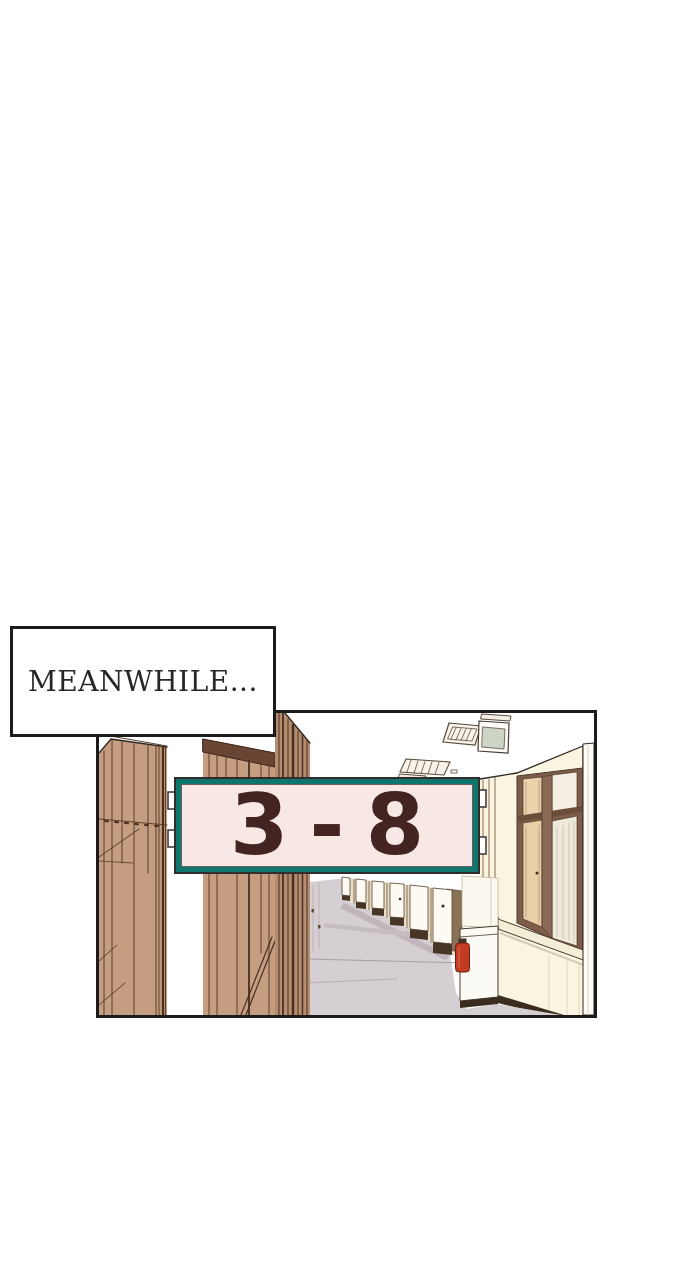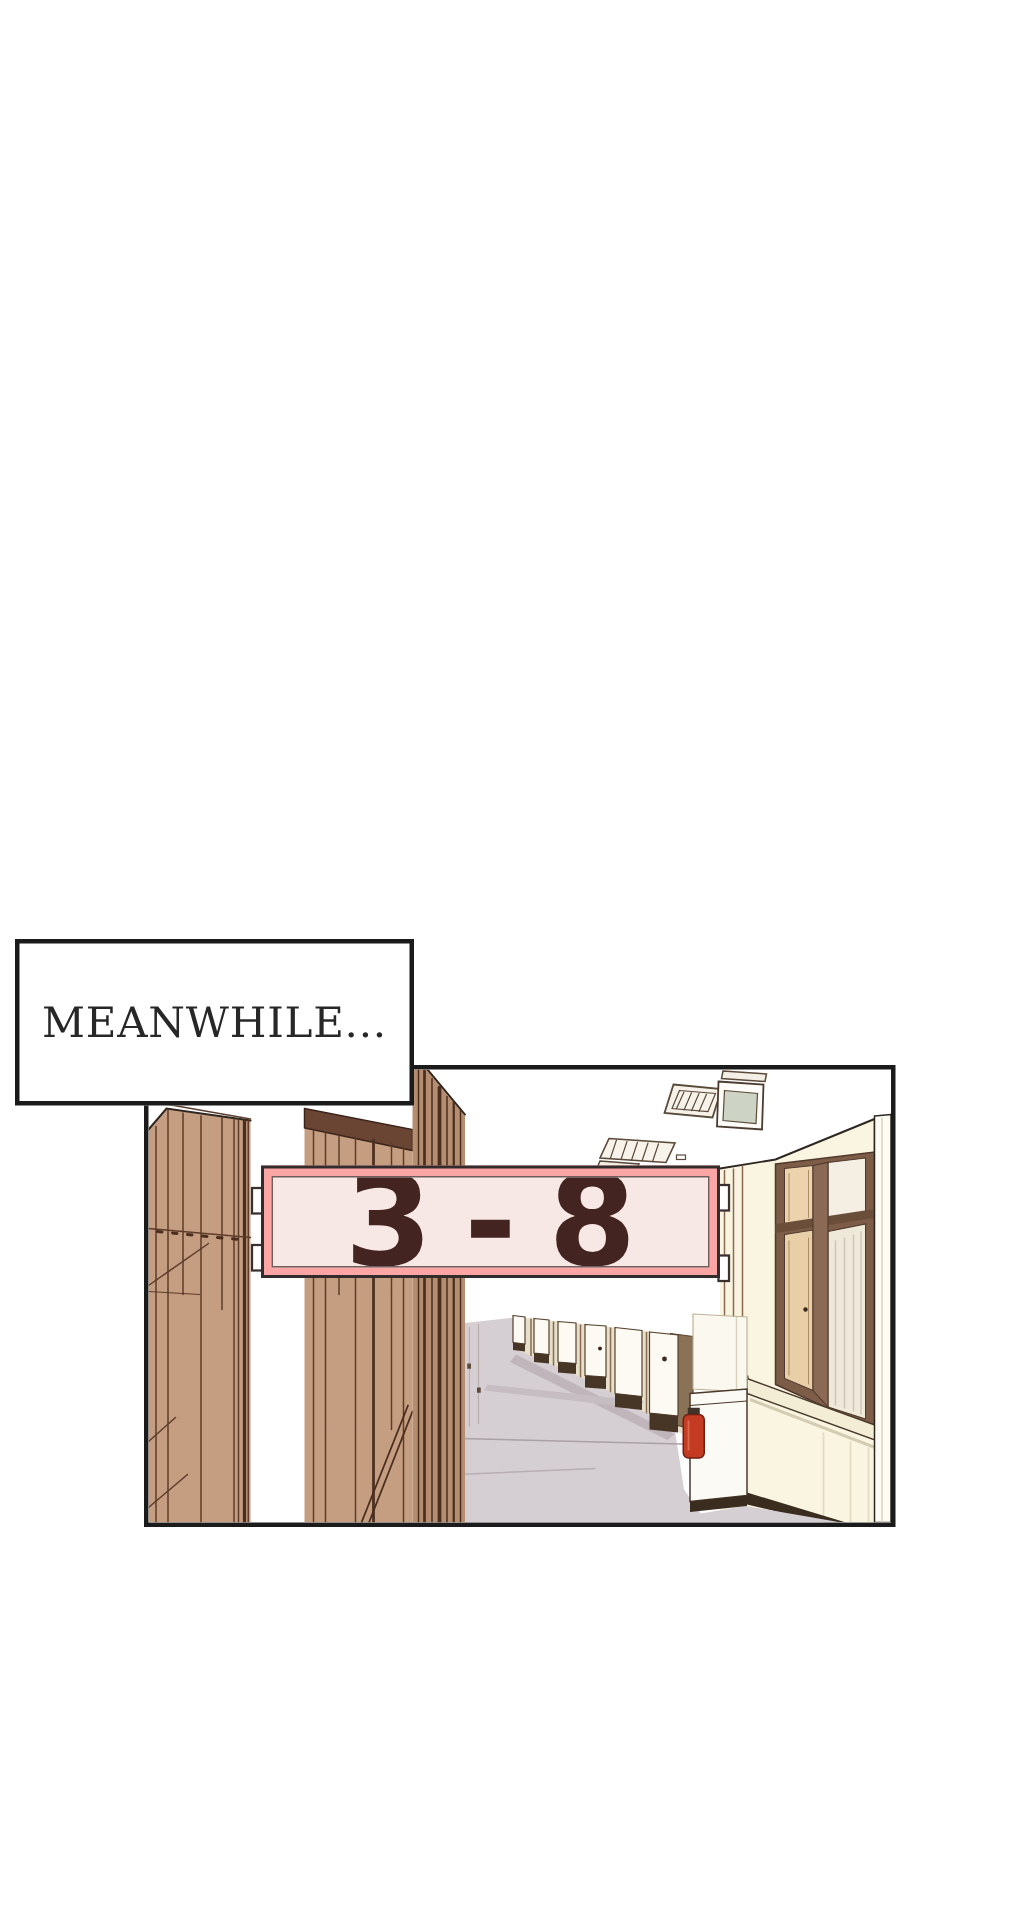--- a/index.html
+++ b/index.html
@@ -21,22 +21,22 @@
 
   
   .panel{
     position:absolute;left:96px;top:710px;width:495px;height:302px;
     background:#ffffff;border:3px solid #1b1b1b;z-index:1;overflow:hidden;
   }
   .panel svg{position:absolute;left:0;top:0;width:495px;height:302px;display:block;}
 
   
   .sign{
-    position:absolute;left:75px;top:64px;width:306px;height:75px;
-    box-sizing:border-box;background:#fca5a5;border:2.5px solid #332c2c;z-index:2;
+    position:absolute;left:75px;top:64px;width:306px;height:97px;
+    box-sizing:border-box;background:#0f766e;border:2.5px solid #332c2c;z-index:2;
   }
   .sign-plate{
     position:absolute;inset:5px;background:#f7e8e5;border:1.5px solid #6e5d5b;
     display:flex;align-items:center;justify-content:center;overflow:hidden;
   }
   .sign-text{
     font-family:"DejaVu Sans","Liberation Sans",sans-serif;
     font-weight:bold;font-size:84px;line-height:79px;letter-spacing:-4px;
     color:#442420;white-space:nowrap;padding-right:4px;
   }

